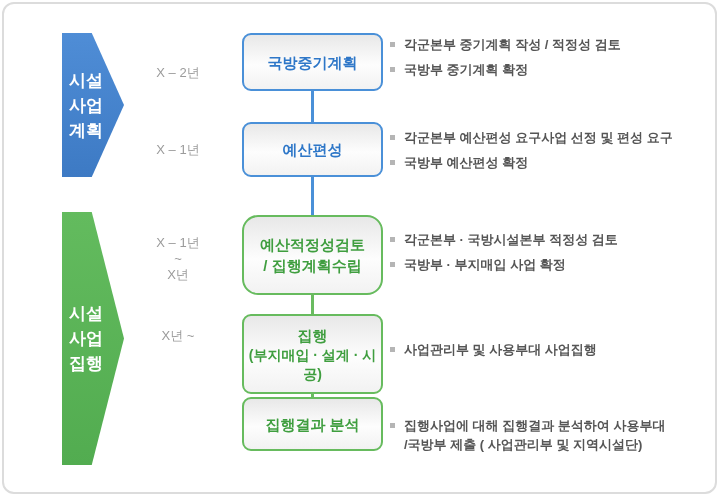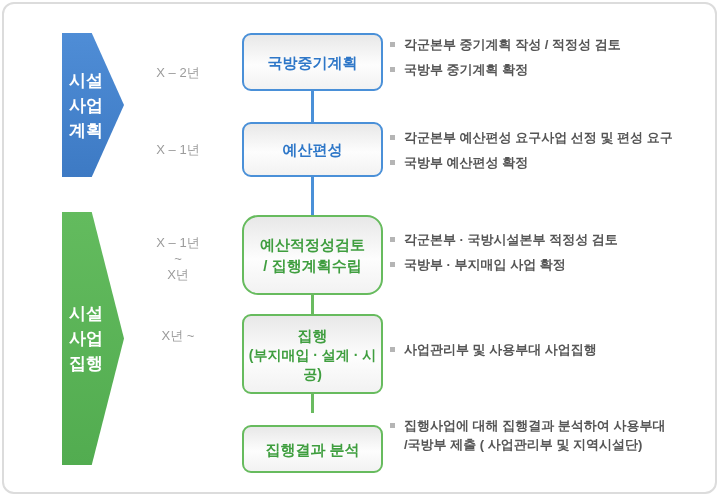--- a/index.html
+++ b/index.html
@@ -45,21 +45,21 @@
   .step-box.blue  { border:2px solid #4a90d8; }
   .step-box.green { border:2px solid #67bb5e; }
   .step-title { font-size:15px; font-weight:bold; line-height:21px; white-space:pre-line; }
   .step-sub   { font-size:14px; font-weight:bold; line-height:19px; }
   .blue  .step-title { color:#2e77c8; }
   .green .step-title, .green .step-sub { color:#3f9e3f; }
   .b1 { top:29px;  height:58px;align-items:center; }
   .b2 { top:118px; height:55px; }
   .b3 { top:211px; height:80px;border-radius:16px; }
   .b4 { top:310px; height:80px; }
-  .b5 { top:421px; height:48px; }
+  .b5 { top:393px; height:54px; }
 
   
   .connector { position:absolute; left:307px; width:3px; }
   .connector.blue  { background:#4a90d8; }
   .connector.green { background:#6abb60; }
   .c1 { top:87px;  height:31px; }
   .c2 { top:173px; height:38px; }
   .c3 { top:289px; height:21px; }
   .c4 { top:388px; height:21px; }
 

